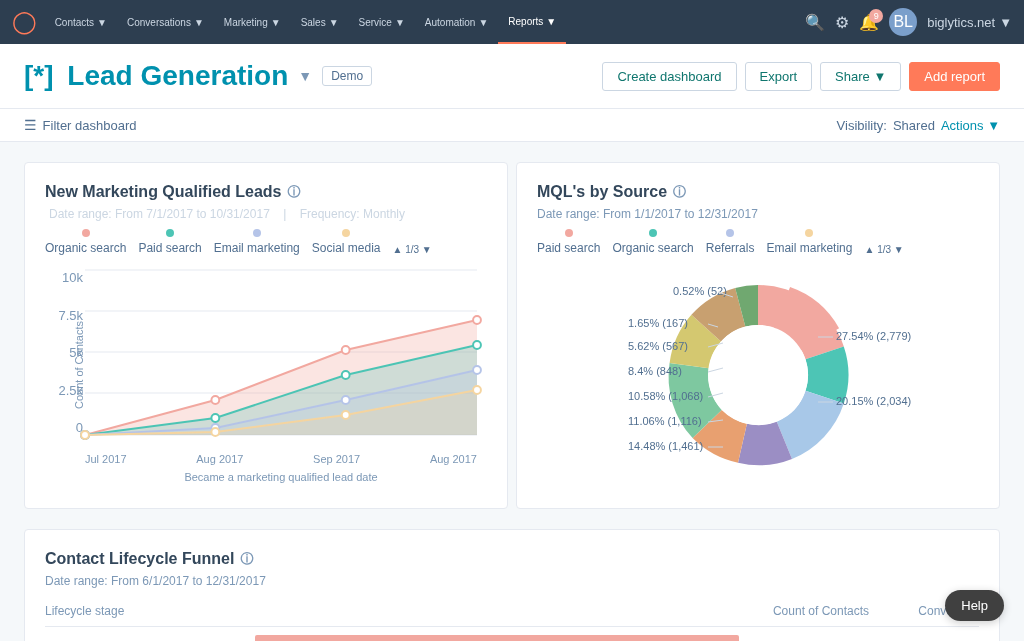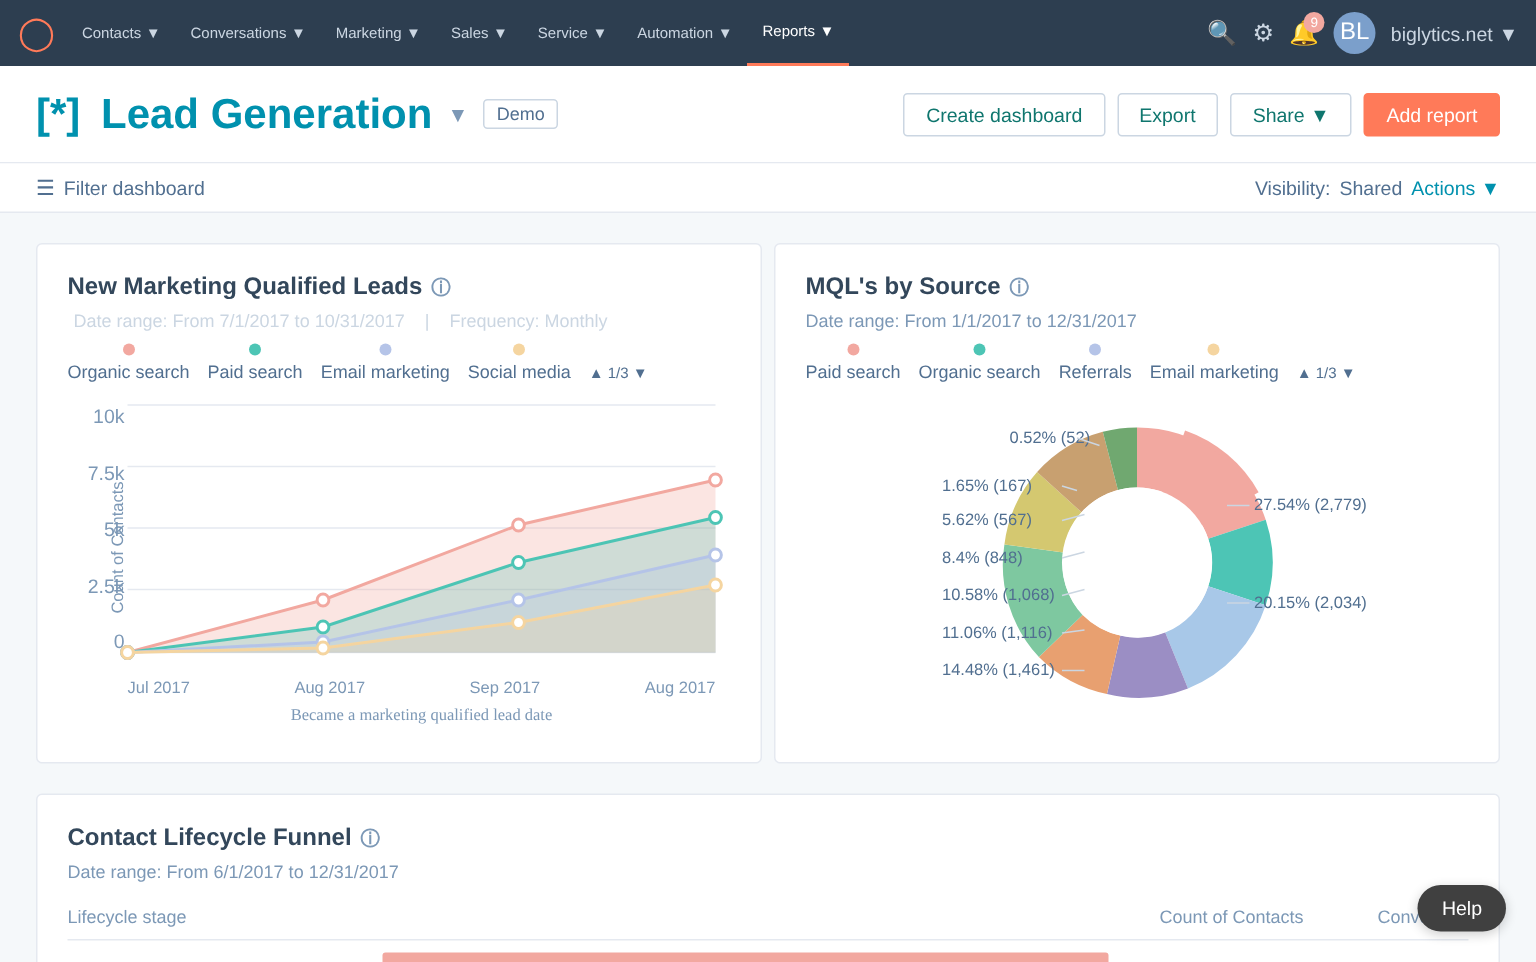--- a/index.html
+++ b/index.html
@@ -221,21 +221,21 @@
             <circle cx="266" cy="145" r="4" fill="white" stroke="#f5d5a0" stroke-width="2"></circle>
             <circle cx="400" cy="120" r="4" fill="white" stroke="#f5d5a0" stroke-width="2"></circle>
           </svg>
         </div>
         <div class="chart-x-label">
           <span>Jul 2017</span>
           <span>Aug 2017</span>
           <span>Sep 2017</span>
           <span>Aug 2017</span>
         </div>
-        <div style="position:absolute;left:40px;right:10px;bottom:-18px;text-align:center;font-size:11px;color:#7c98b6;font-family:Liberation Serif, serif;">Became a marketing qualified lead date</div>
+        <div style="position:absolute;left:40px;right:10px;bottom:-18px;text-align:center;font-size:11px;color:#7c98b6;">Became a marketing qualified lead date</div>
         <div style="position:absolute;left:-10px;top:50%;transform:translateY(-50%) rotate(-90deg);font-size:11px;color:#7c98b6;white-space:nowrap;transform-origin:center;">
           <span>Count of Contacts</span>
         </div>
       </div>
     </div>
 
     <div class="card">
       <div class="card-title">
         <span>MQL's by Source</span>
         <span class="info-icon">ⓘ</span>

